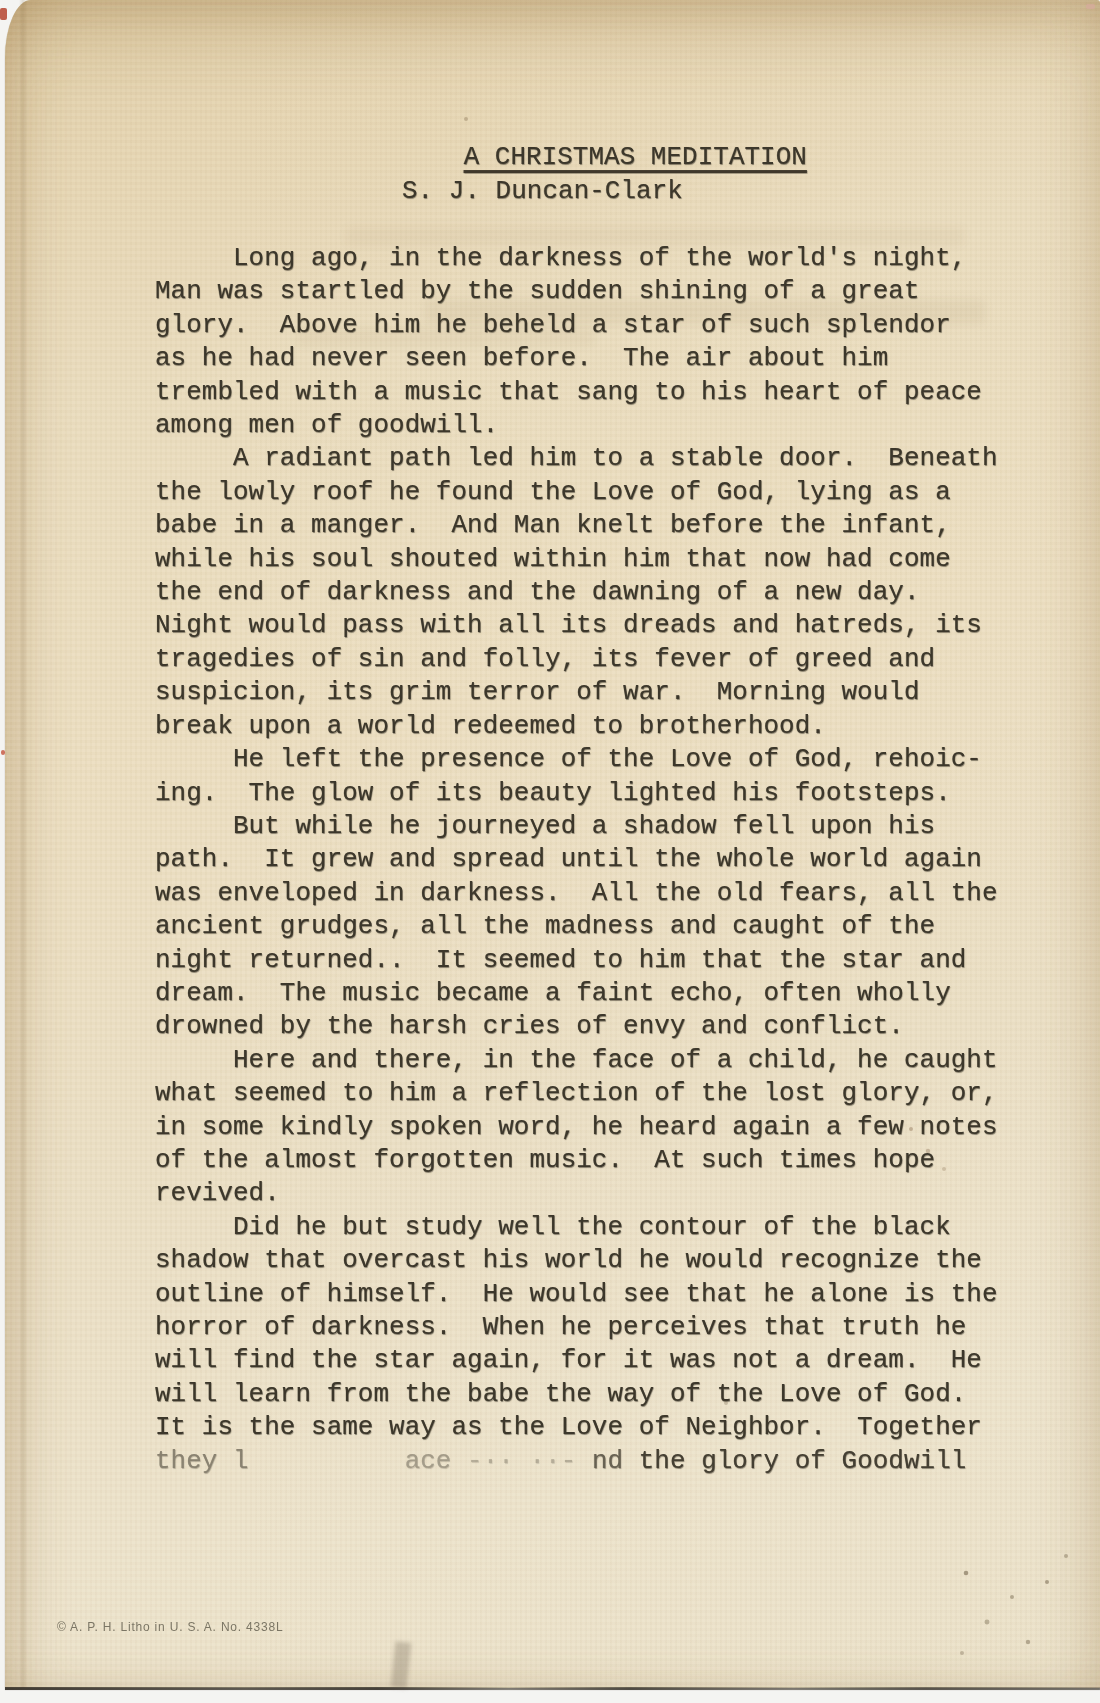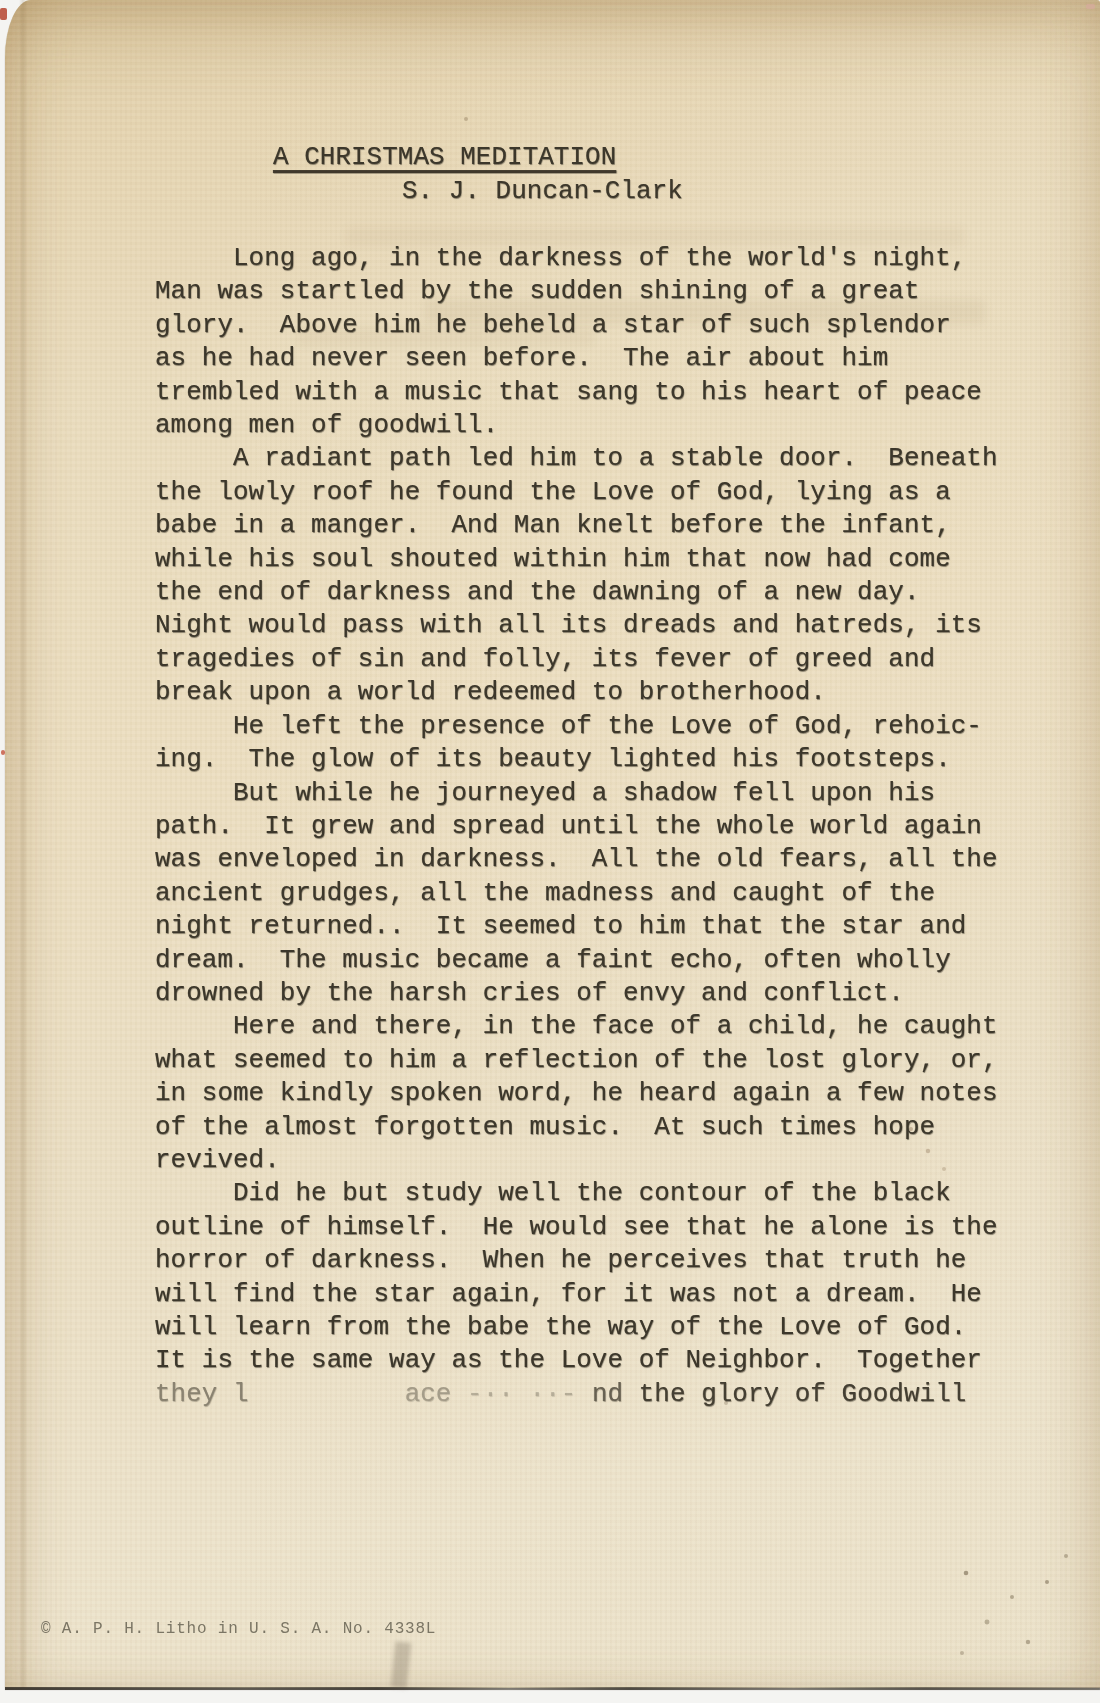--- a/index.html
+++ b/index.html
@@ -60,28 +60,28 @@
   .red-mark{position:absolute;border-radius:2px;}
   .rm1{left:0;top:8px;width:7px;height:12px;background:#b5442f;opacity:.85;}
   .rm2{left:1px;top:750px;width:4px;height:5px;background:#c5533b;opacity:.8;}
   .rm3{left:1086px;top:4px;width:9px;height:5px;background:#d9a9a0;opacity:.6;}
 
   .doc{position:absolute;left:150px;top:140px;color:#3c372b;
     font-size:26px;letter-spacing:0;
     text-shadow:0.5px 0.7px 0.8px rgba(58,52,40,.55),-0.3px 0 0.5px rgba(58,52,40,.3);}
   .title{margin-left:118px;line-height:34px;white-space:pre;
     text-decoration:underline;text-decoration-thickness:2.5px;text-underline-offset:6px;
-    text-decoration-color:rgba(55,48,36,.85);}
+    text-decoration-color:rgba(55,48,36,.85);text-align:center;}
   .byline{margin-left:247px;line-height:34px;white-space:pre;}
   .body-lines{margin-top:34px;}
   .typed-line{line-height:33.4px;white-space:pre;}
   .last-line{line-height:33.4px;white-space:pre;}
   .typed-seg{white-space:pre;font-family:Liberation Mono, monospace;}
-  .footer{position:absolute;left:36px;top:1620px;
-    font-family:Liberation Mono, monospace;font-size:16px;letter-spacing:.8px;
+  .footer{position:absolute;left:52px;top:1620px;
+    font-family:Liberation Sans, sans-serif;font-size:12px;letter-spacing:.8px;
     color:#6f6a5a;opacity:.9;}
 </style>
 </head>
 <body>
 
 <div class="paper">
   <div class="crease-left"></div>
   <div class="ghost g1"></div>
   <div class="ghost g2"></div>
   <div class="ghost g3"></div>
@@ -98,36 +98,38 @@
         <div class="typed-line">as he had never seen before.  The air about him</div>
         <div class="typed-line">trembled with a music that sang to his heart of peace</div>
         <div class="typed-line">among men of goodwill.</div>
         <div class="typed-line">     A radiant path led him to a stable door.  Beneath</div>
         <div class="typed-line">the lowly roof he found the Love of God, lying as a</div>
         <div class="typed-line">babe in a manger.  And Man knelt before the infant,</div>
         <div class="typed-line">while his soul shouted within him that now had come</div>
         <div class="typed-line">the end of darkness and the dawning of a new day.</div>
         <div class="typed-line">Night would pass with all its dreads and hatreds, its</div>
         <div class="typed-line">tragedies of sin and folly, its fever of greed and</div>
+        <div class="typed-line">suspicion, its grim terror of war.  Morning would</div>
         <div class="typed-line">break upon a world redeemed to brotherhood.</div>
         <div class="typed-line">     He left the presence of the Love of God, rehoic-</div>
         <div class="typed-line">ing.  The glow of its beauty lighted his footsteps.</div>
         <div class="typed-line">     But while he journeyed a shadow fell upon his</div>
         <div class="typed-line">path.  It grew and spread until the whole world again</div>
         <div class="typed-line">was enveloped in darkness.  All the old fears, all the</div>
         <div class="typed-line">ancient grudges, all the madness and caught of the</div>
         <div class="typed-line">night returned..  It seemed to him that the star and</div>
         <div class="typed-line">dream.  The music became a faint echo, often wholly</div>
         <div class="typed-line">drowned by the harsh cries of envy and conflict.</div>
         <div class="typed-line">     Here and there, in the face of a child, he caught</div>
         <div class="typed-line">what seemed to him a reflection of the lost glory, or,</div>
         <div class="typed-line">in some kindly spoken word, he heard again a few notes</div>
         <div class="typed-line">of the almost forgotten music.  At such times hope</div>
         <div class="typed-line">revived.</div>
         <div class="typed-line">     Did he but study well the contour of the black</div>
+        <div class="typed-line">shadow that overcast his world he would recognize the</div>
         <div class="typed-line">outline of himself.  He would see that he alone is the</div>
         <div class="typed-line">horror of darkness.  When he perceives that truth he</div>
         <div class="typed-line">will find the star again, for it was not a dream.  He</div>
         <div class="typed-line">will learn from the babe the way of the Love of God.</div>
         <div class="typed-line">It is the same way as the Love of Neighbor.  Together</div>
       </div>
     <div class="last-line" id="last-line"><span class="typed-seg" style="opacity: 0.55; filter: blur(0.6px);">they l</span><span class="typed-seg" style="opacity: 1;">          </span><span class="typed-seg" style="opacity: 0.4; filter: blur(0.6px);">ace</span><span class="typed-seg" style="opacity: 0.3; filter: blur(0.6px);"> -·· ··- </span><span class="typed-seg" style="opacity: 0.75;">nd</span><span class="typed-seg" style="opacity: 0.95;"> the glory of Goodwill</span></div>
   </div>
 
   <div class="footer">© A. P. H. Litho in U. S. A. No. 4338L</div>

